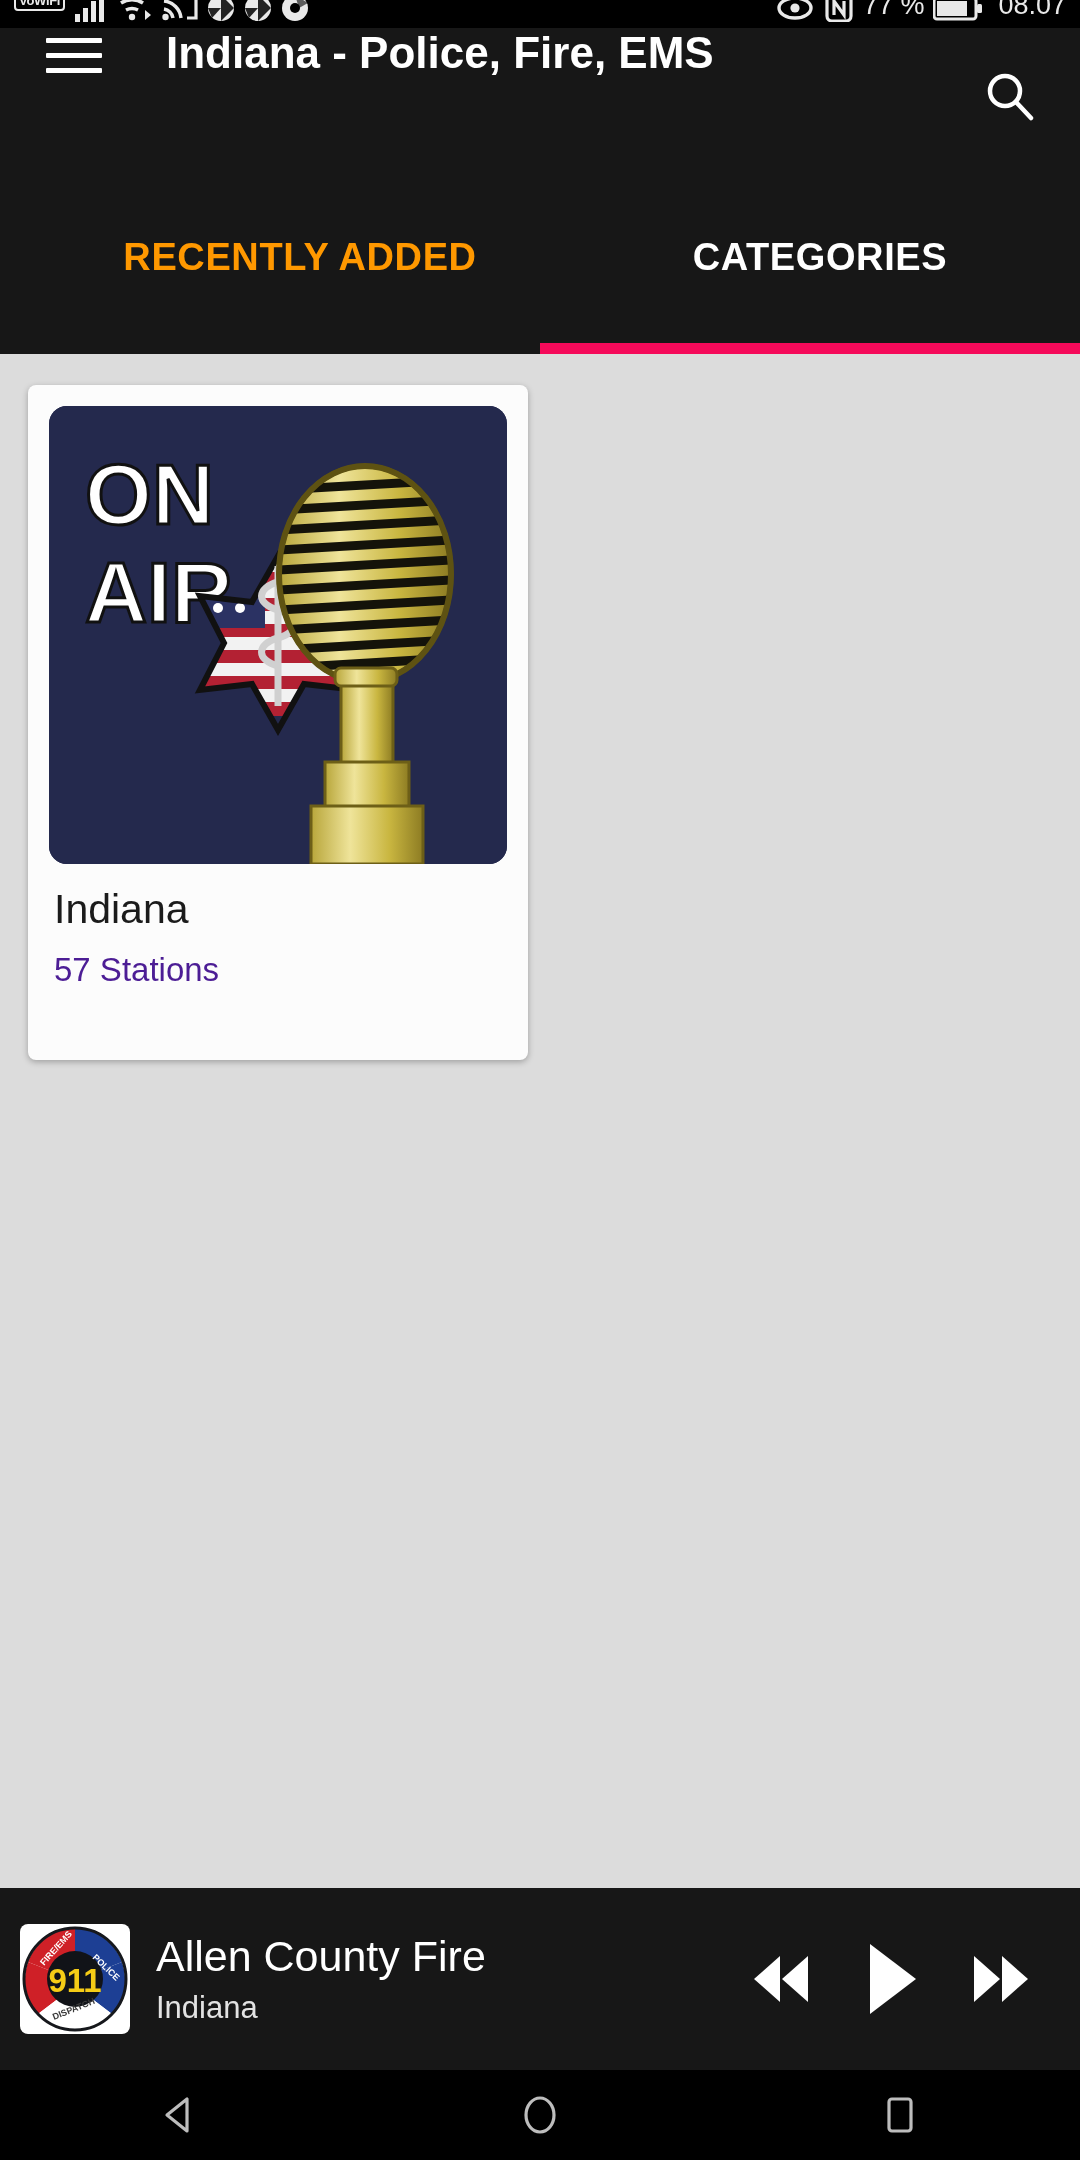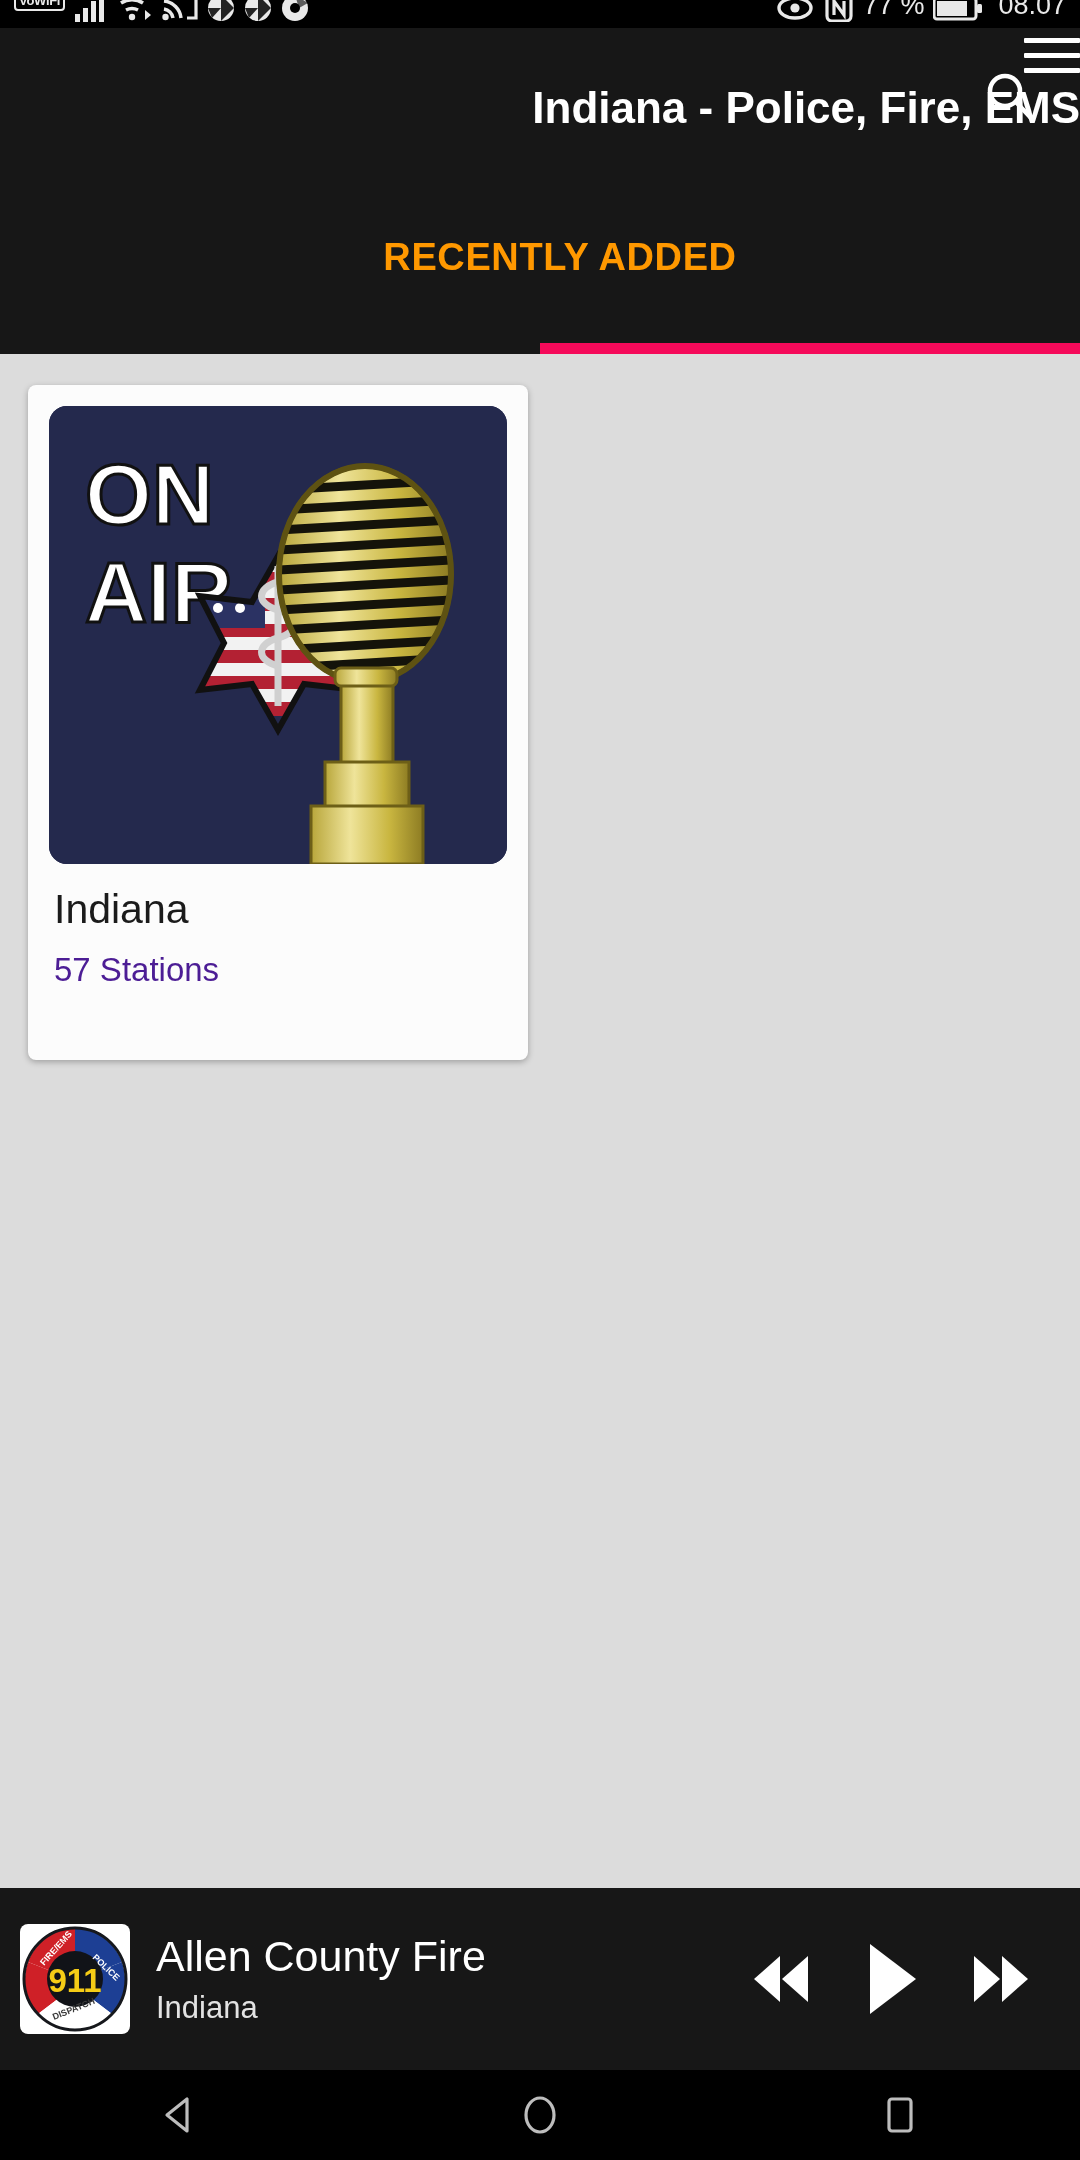--- a/index.html
+++ b/index.html
@@ -27,21 +27,21 @@
     font-size:13px; font-weight:bold; letter-spacing:-.3px;
     padding:1px 3px 2px; line-height:1;
   }
   .sb-txt{ font-size:27px; line-height:1; margin-top:-8px; letter-spacing:0; }
   .sb-clock{ font-size:27px; line-height:1; margin-top:-8px; margin-left:6px; }
 
   
   .appbar{
     position:absolute; top:28px; left:0; width:1080px; height:140px;
     background:#171717;
-    display:flex; align-items:flex-end;flex-direction:column;
+    display:flex; align-items:flex-start;
   }
   .hamburger{ width:56px; margin-left:46px; cursor:pointer; }
   .hamburger span{ display:block; height:5px; background:#fff; border-radius:1px; margin:10px 0; }
   .appbar-title{
     color:#fff; font-size:44px; font-weight:bold; margin-left:64px;
     white-space:nowrap;
   }
   .search-btn{ position:absolute; right:40px; top:50%; transform:translateY(-50%); cursor:pointer; }
 
   
@@ -192,20 +192,21 @@
     <div class="search-btn">
       <svg width="60" height="60" viewBox="0 0 60 60">
         <circle cx="25" cy="25" r="15" fill="none" stroke="#fff" stroke-width="4.5"></circle>
         <line x1="36" y1="36" x2="51" y2="52" stroke="#fff" stroke-width="4.5" stroke-linecap="round"></line>
       </svg>
     </div>
   </div>
 
   <div class="tabs">
     <div class="tab active">RECENTLY ADDED</div>
+    <div class="tab inactive">CATEGORIES</div>
     <div class="tab-indicator"></div>
   </div>
 
   <div class="content">
     <div class="card">
       <div class="card-art">
         <svg width="458" height="458" viewBox="0 0 458 458">
           <defs>
             <linearGradient id="gold" x1="0" y1="0" x2="1" y2="0">
               <stop offset="0%" stop-color="#b8a63a"></stop>

